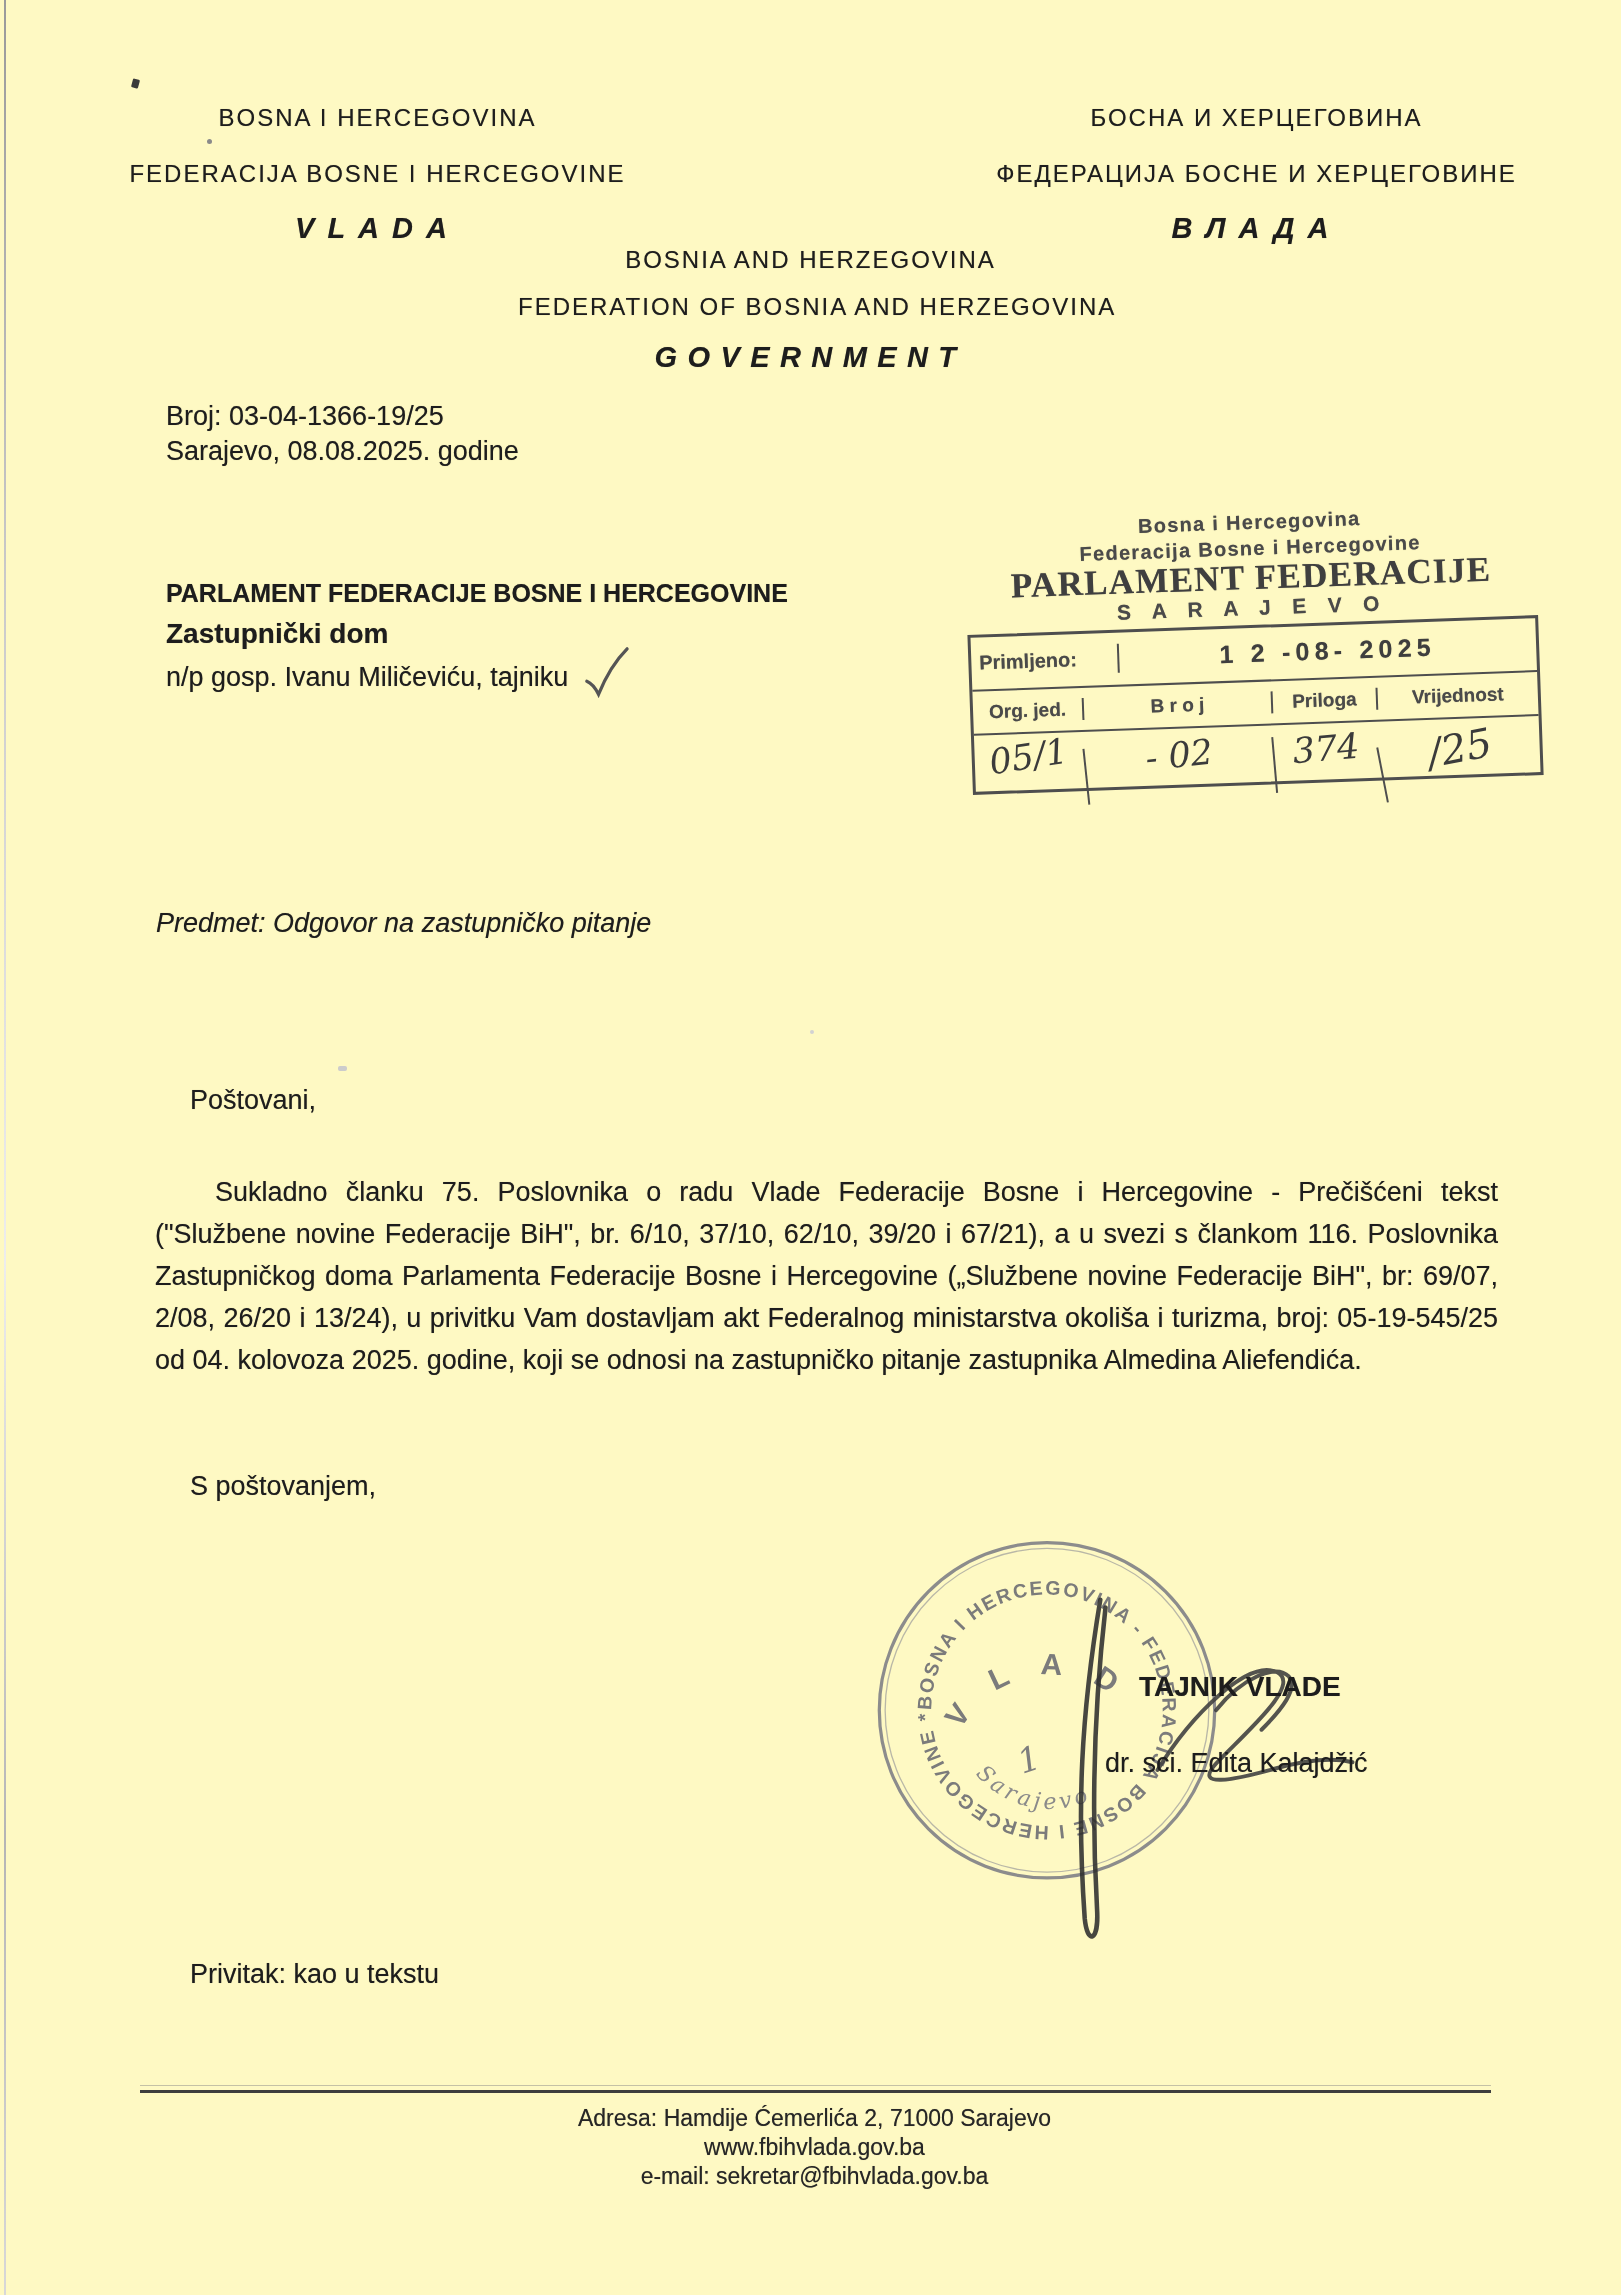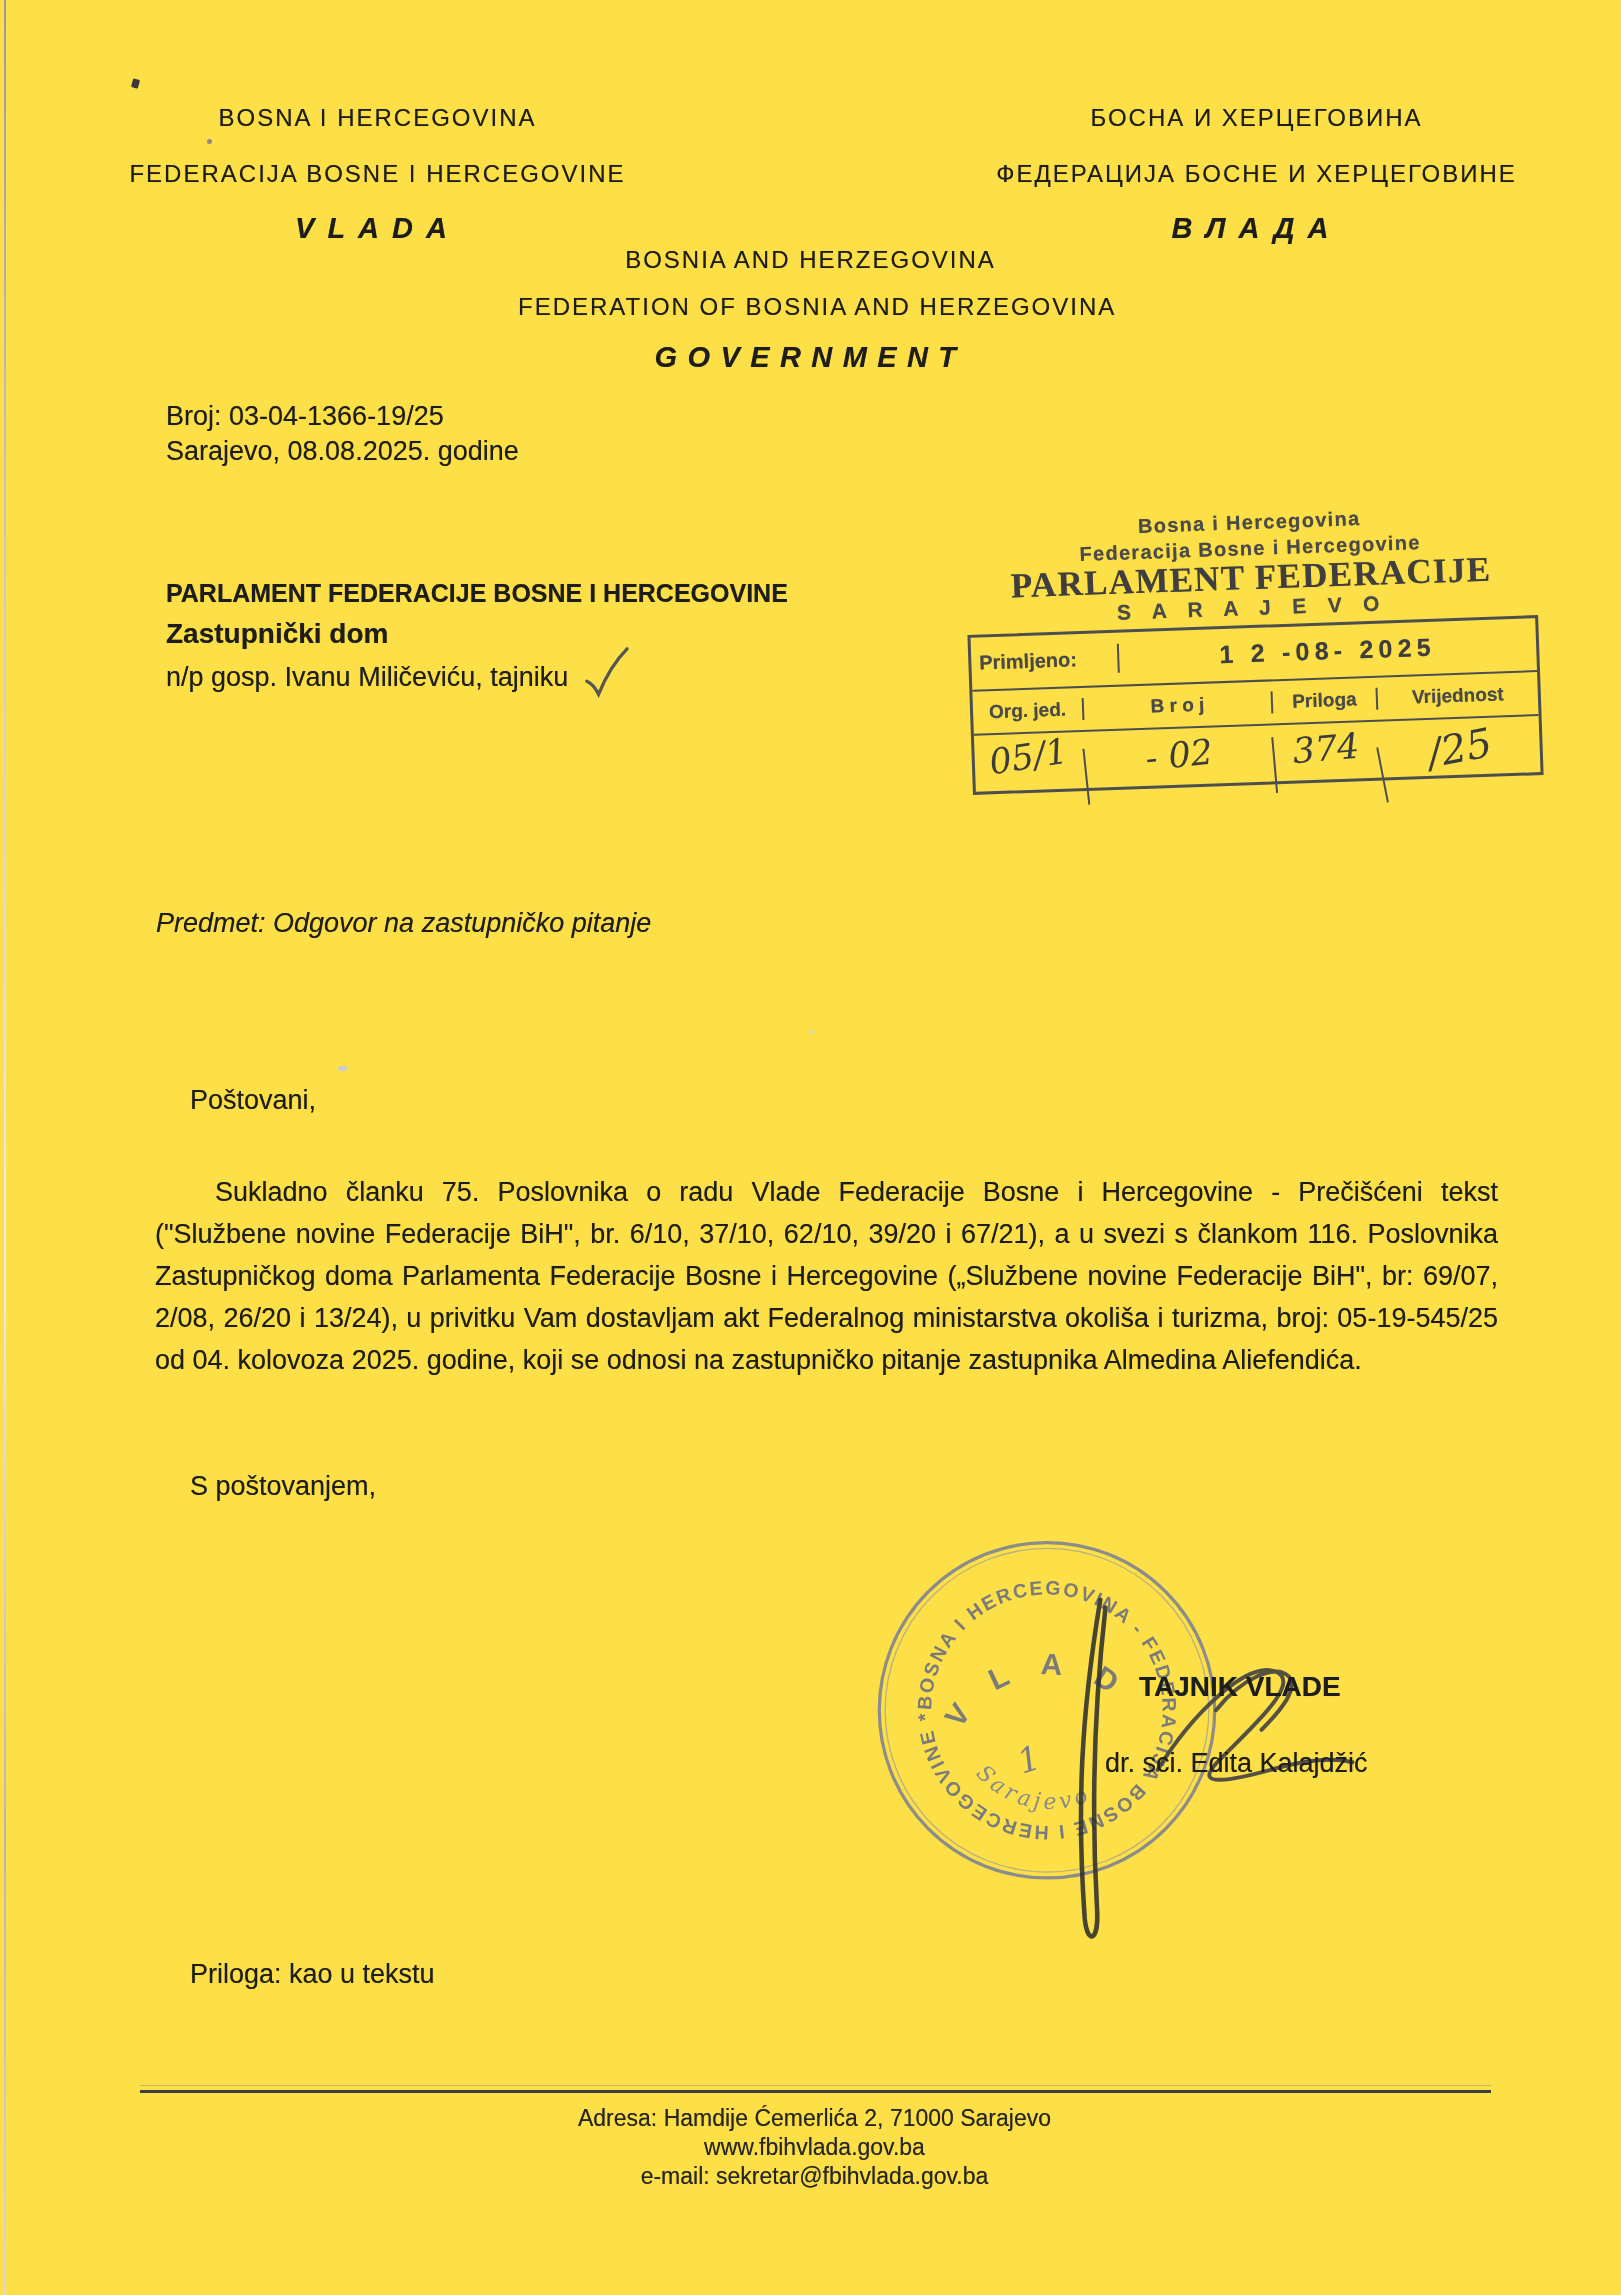--- a/index.html
+++ b/index.html
@@ -1,17 +1,17 @@
 <!DOCTYPE html>
 <html style="font-size:10.4px"><head>
 <meta charset="utf-8">
 <style>
   html,body{margin:0;padding:0;background:#e9e9e7;}
   .page{
-    position:relative;width:1622px;height:2295px;background:#fde047;
+    position:relative;width:1622px;height:2295px;background:#fef9c3;
     font-family:"Liberation Sans",sans-serif;color:#1d1d1d;overflow:hidden;
   }
   .t{position:absolute;white-space:nowrap;}
   .ctr{text-align:center;}
   .hdr{font-size:24px;letter-spacing:2px;}
   .gov{font-size:29px;font-weight:bold;font-style:italic;letter-spacing:13px;}
   .body-size{font-size:27px;}
   .b{font-weight:bold;}
   .soft{text-shadow:0 0 0.7px rgba(0,0,0,.45);}
   
@@ -139,21 +139,21 @@
       <textPath href="#sarPath">Sarajevo</textPath>
     </text>
     <text x="262" y="398" font-size="52" fill="#7e7e7e" transform="rotate(-18 262 398)" style="font-family:'DejaVu Serif',serif;font-style:italic;">1</text>
     <path d="M 382 130 C 352 310 346 450 358 620 C 362 662 380 656 377 606 C 368 450 372 300 390 142" fill="none" stroke="#2e2e2e" stroke-width="7" stroke-linecap="round" opacity="0.88"></path>
     <path d="M 470 392 C 520 310 610 218 655 242 C 690 262 610 330 560 382 C 525 420 585 408 650 390 C 700 376 738 372 770 380 M 560 300 C 600 250 652 228 672 248 C 688 266 660 300 630 330" fill="none" stroke="#414141" stroke-width="6" stroke-linecap="round" opacity="0.9"></path>
   </svg>
 
   <div class="t b soft" style="left:1139px;top:1671px;font-size:28px;z-index:2;">TAJNIK VLADE</div>
   <div class="t soft" style="left:1105px;top:1748px;font-size:27px;z-index:2;">dr. sci. Edita Kalajdžić</div>
 
-  <div class="t body-size soft" style="left:190px;top:1959px;">Priloga: kao u tekstu</div>
+  <div class="t body-size soft" style="left:190px;top:1959px;">Privitak: kao u tekstu</div>
 
   <div class="rule-echo"></div>
   <div class="rule"></div>
   <div class="footer soft">
     <div>Adresa: Hamdije Ćemerlića 2,  71000 Sarajevo</div>
     <div>www.fbihvlada.gov.ba</div>
     <div>e-mail: sekretar@fbihvlada.gov.ba</div>
   </div>
 
 </div>

